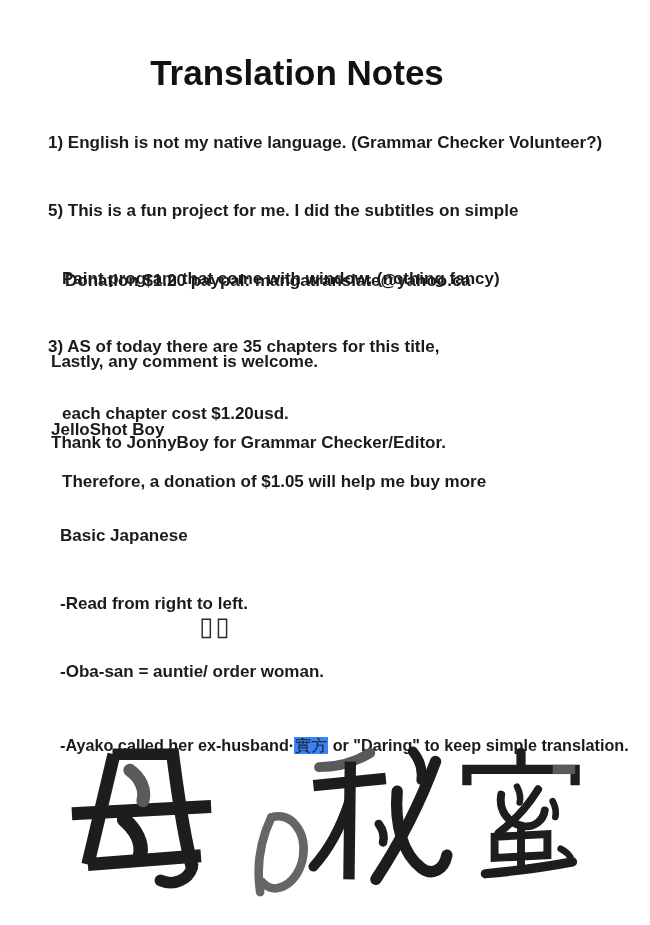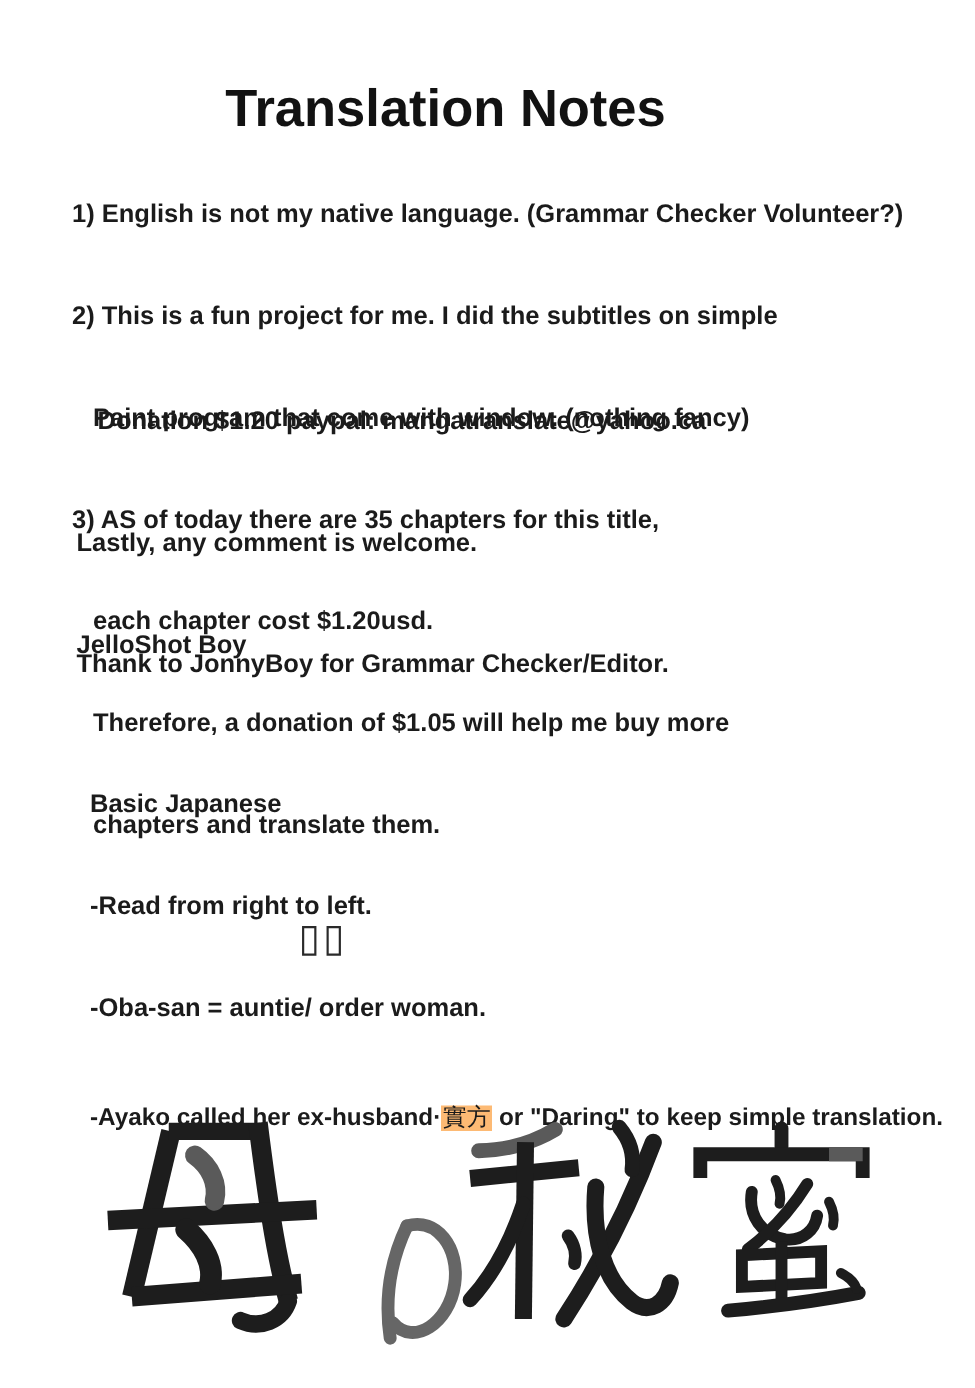--- a/index.html
+++ b/index.html
@@ -36,21 +36,21 @@
   #thanks-block{top:384px;left:51px;margin-top:48px;}
   #basic-japanese-block{top:480px;left:46px;margin-left:14px;}
   #ayako-line{
     margin-top:5px;
     font-size:16.2px;
     white-space:pre;
   }
   #ayako-kanji{
     font-weight:400;
     font-size:16px;
-    background:#fdba74;
+    background:#3b82f6;
     padding:0 1px;
   }
   #missing-glyphs{
     top:611px;left:199px;
     font-family:"DejaVu Sans",sans-serif;
     font-size:26px;
     font-weight:bold;
     letter-spacing:2px;
     color:#2a2a2a;
   }
@@ -66,26 +66,25 @@
   .rnd{stroke-linecap:round;}
   .gray{stroke:#5a5a5a;}
 </style>
 </head>
 <body>
 
 <h1 id="page-title" class="abs">Translation Notes</h1>
 
 <div id="notes-block" class="abs bodytext">
   <div>1) English is not my native language. (Grammar Checker Volunteer?)</div>
-  <div>2) This is a fun project for me. I did the subtitles on simple</div>
+  <div>5) This is a fun project for me. I did the subtitles on simple</div>
   <div class="indent">Paint program that come with window. (nothing fancy)</div>
   <div>3) AS of today there are 35 chapters for this title,</div>
   <div class="indent">each chapter cost $1.20usd.</div>
   <div class="indent">Therefore, a donation of $1.05 will help me buy more</div>
-  <div class="indent">chapters and translate them.</div>
 </div>
 
 <div id="donation-block" class="abs bodytext">Donation $1.20 paypal: mangatranslate@yahoo.ca</div>
 
 <div id="closing-block" class="abs bodytext">
   <div>Lastly, any comment is welcome.</div>
   <div>JelloShot Boy</div>
 </div>
 
 <div id="thanks-block" class="abs bodytext">Thank to JonnyBoy for Grammar Checker/Editor.</div>

